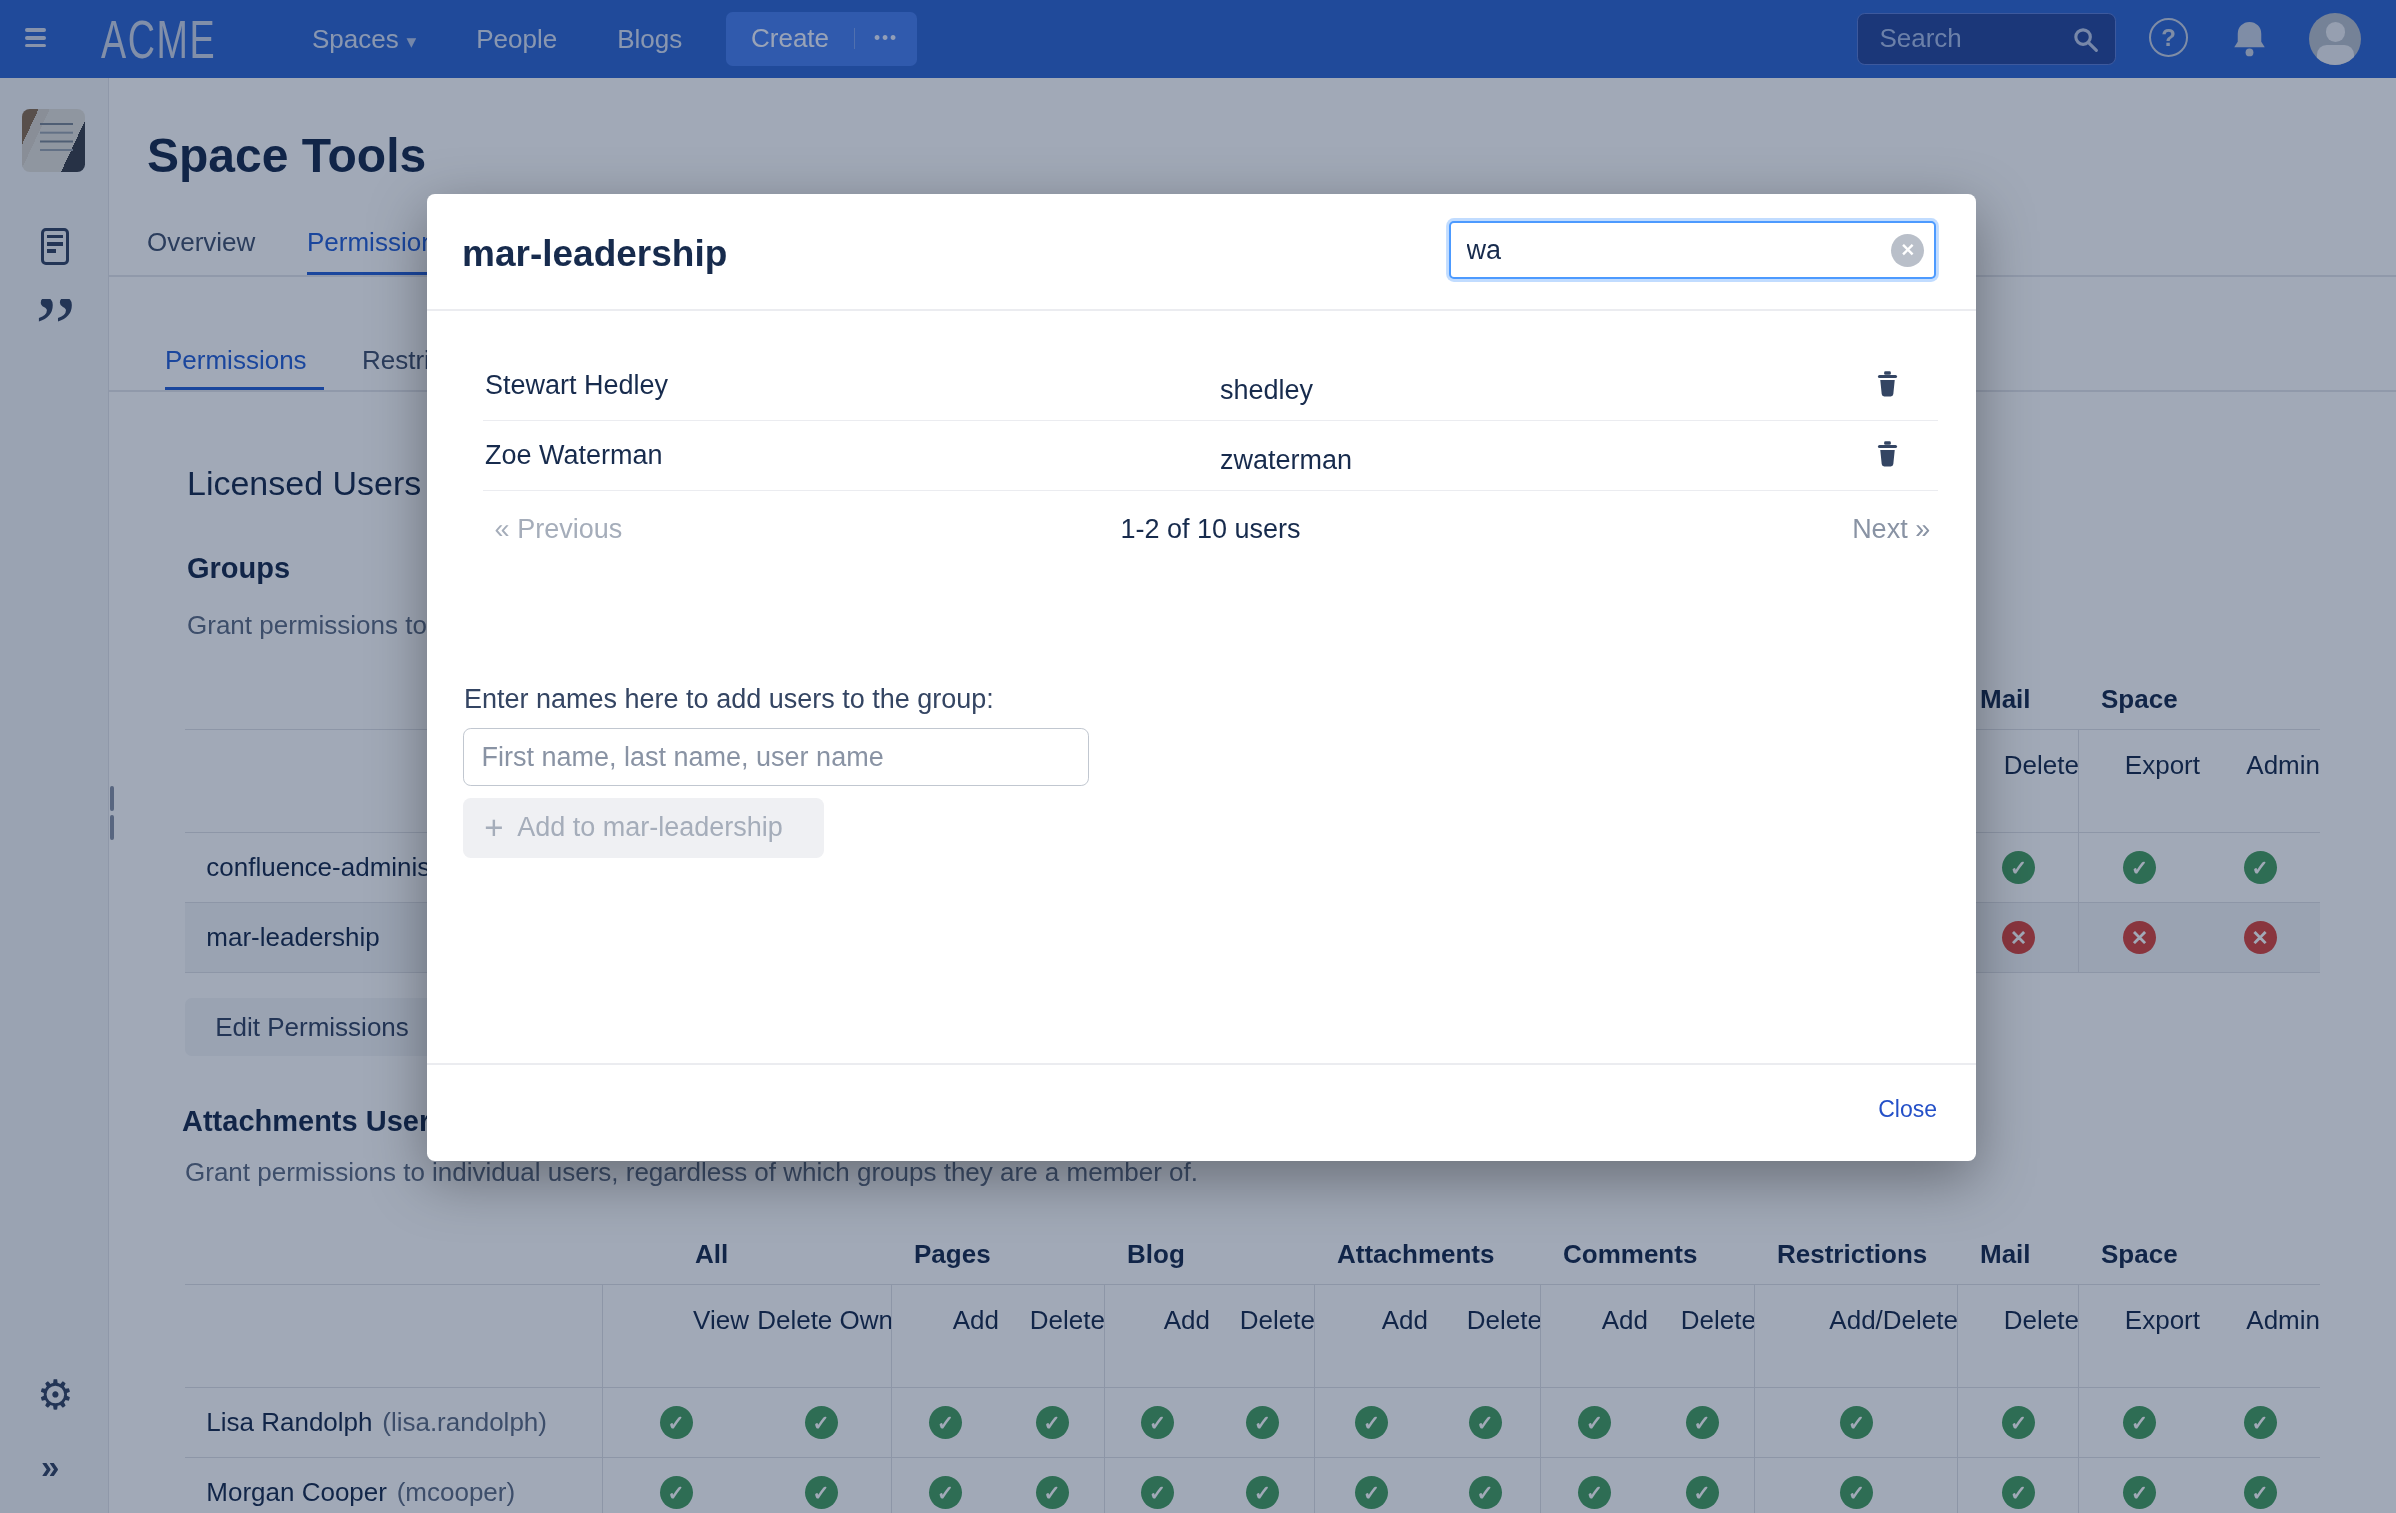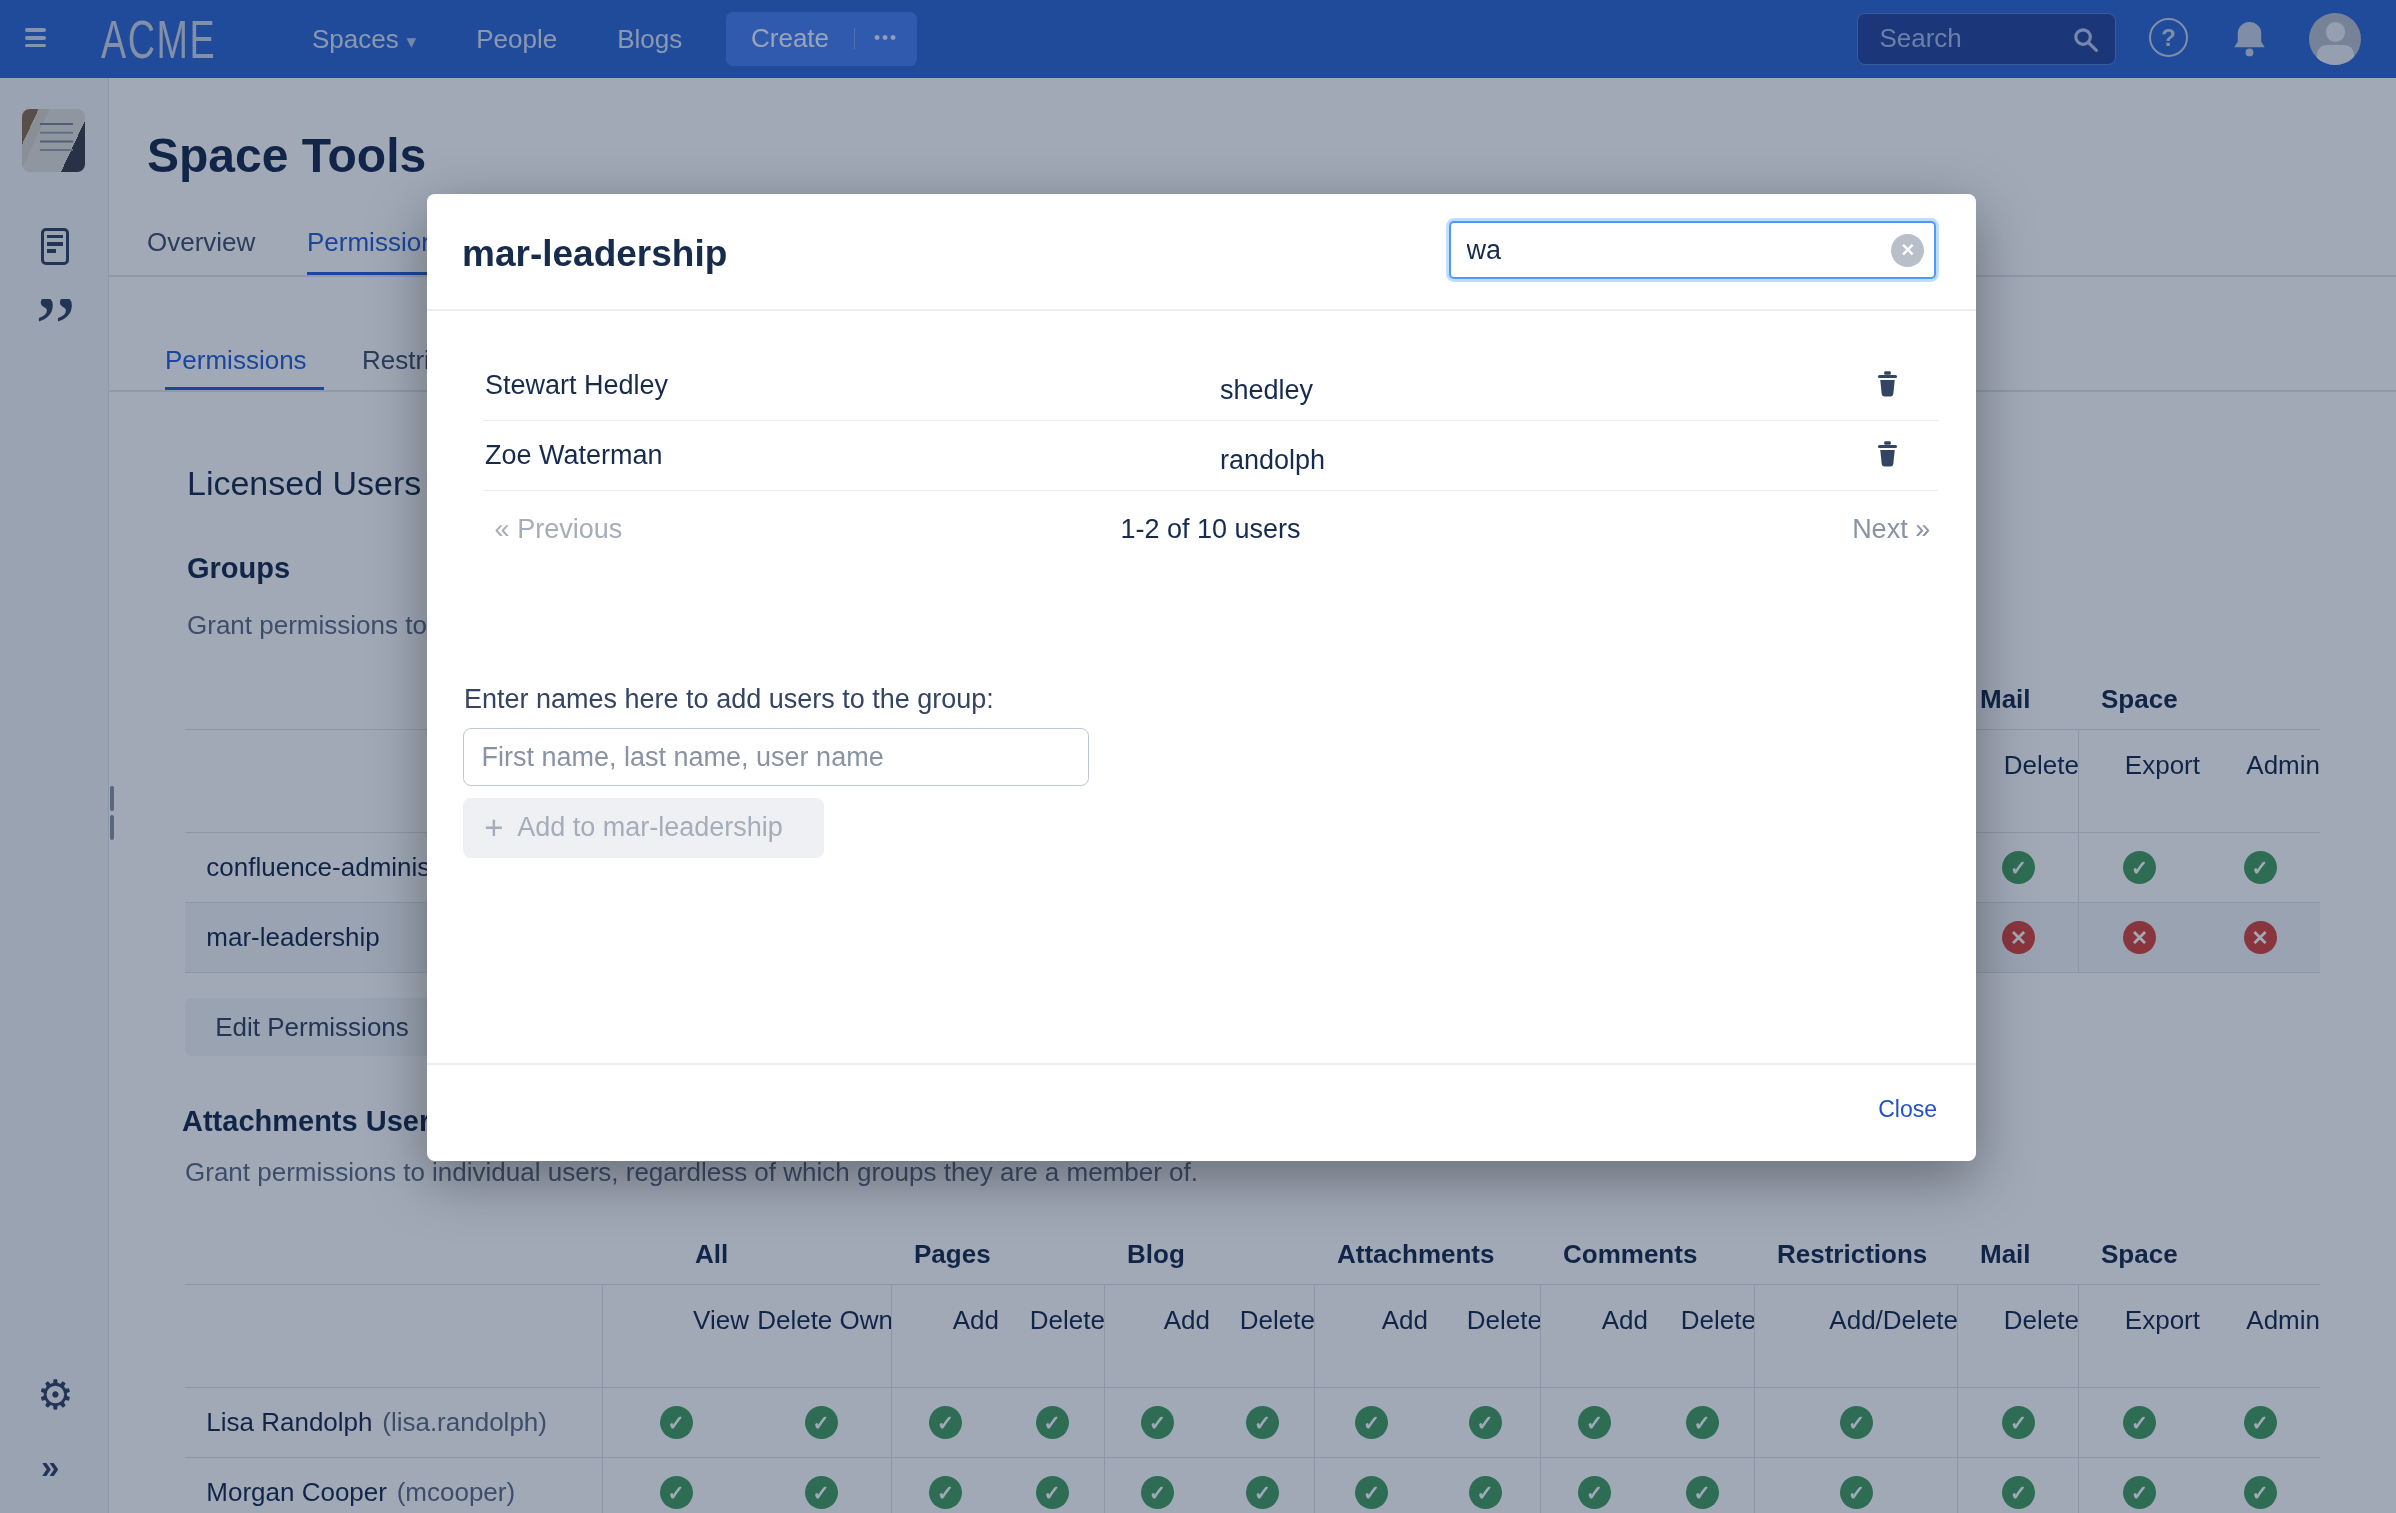--- a/index.html
+++ b/index.html
@@ -667,21 +667,21 @@
             <span class="mt-name">Stewart Hedley</span>
             <span class="mt-user">shedley</span>
             <button class="mt-trash"><svg width="31" height="31" viewBox="0 0 24 24">
                 <rect x="9.4" y="2.6" width="5.2" height="2.6" rx="1" fill="#344563"></rect>
                 <rect x="4.6" y="5.4" width="14.8" height="2.4" rx="1.2" fill="#344563"></rect>
                 <path d="M6.4 9.2h11.2l-1.1 11a2 2 0 0 1-2 1.8H9.5a2 2 0 0 1-2-1.8l-1.1-11z" fill="#344563"></path>
               </svg></button>
           </div>
           <div class="mt-row">
             <span class="mt-name">Zoe Waterman</span>
-            <span class="mt-user">randolph</span>
+            <span class="mt-user">zwaterman</span>
             <button class="mt-trash"><svg width="31" height="31" viewBox="0 0 24 24">
                 <rect x="9.4" y="2.6" width="5.2" height="2.6" rx="1" fill="#344563"></rect>
                 <rect x="4.6" y="5.4" width="14.8" height="2.4" rx="1.2" fill="#344563"></rect>
                 <path d="M6.4 9.2h11.2l-1.1 11a2 2 0 0 1-2 1.8H9.5a2 2 0 0 1-2-1.8l-1.1-11z" fill="#344563"></path>
               </svg></button>
           </div>
         </div>
       <div class="mt-pag">
         <span class="pag-prev"><span class="pag-chev">«</span> <span>Previous</span></span>
         <span class="pag-status">1-2 of 10 users</span>

